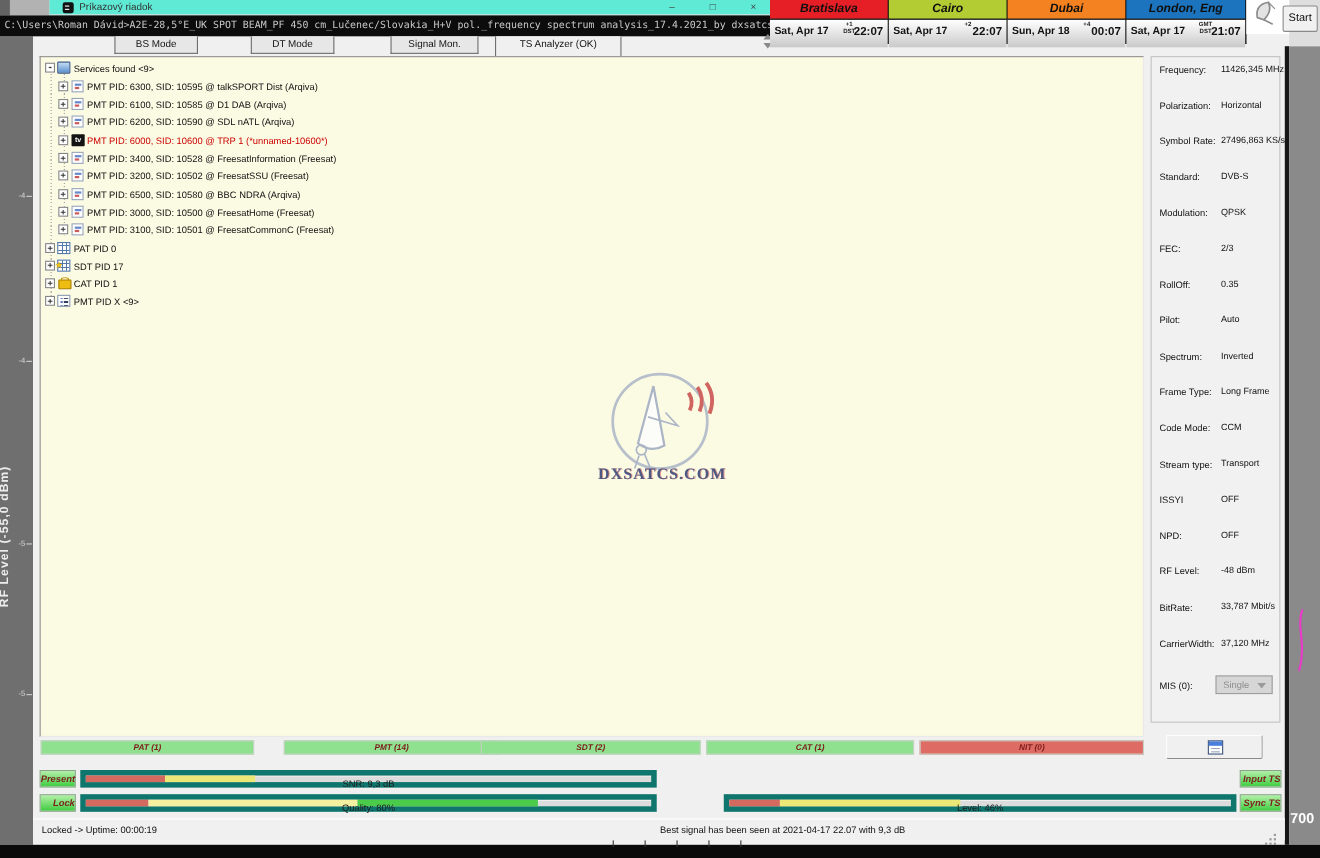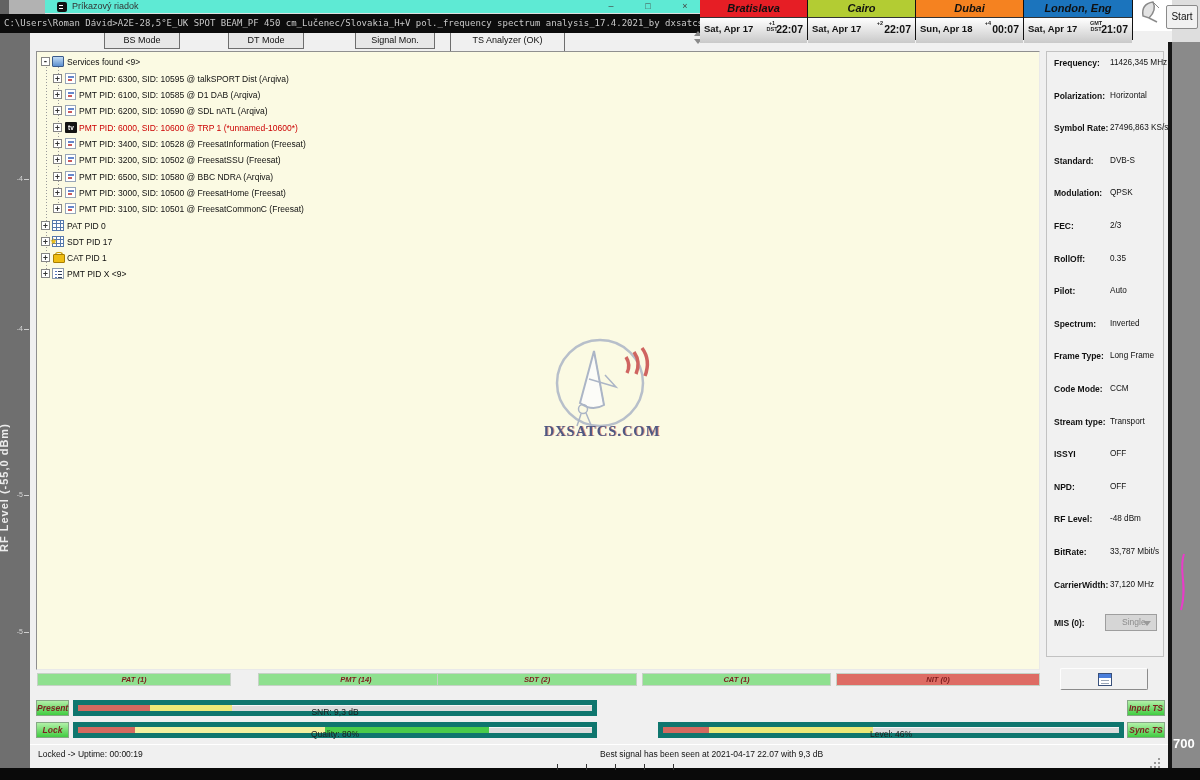--- a/index.html
+++ b/index.html
@@ -83,40 +83,40 @@
   .tlabel{position:absolute;top:0}
 
   
   #watermark{left:542px;top:337px;width:120px;height:106px;opacity:.82}
   #watermark .wm-text{position:absolute;left:0;top:86px;width:120px;text-align:center;
     font:bold 14.5px "Liberation Serif",serif;letter-spacing:1px;color:#28356e;text-shadow:1px 0 0 rgba(190,40,40,.55)}
 
   
   #param-panel{left:1046px;top:51px;width:118px;height:606px;background:#f1f1f1;border:1px solid #c2c2c2}
   .prow{position:absolute;left:7px;width:108px;height:14px;white-space:nowrap}
-  .plabel{position:absolute;left:0;font-weight:bold;font-size:8.5px;color:#111}
+  .plabel{position:absolute;left:0;font-weight:normal;font-size:8.5px;color:#111}
   .pvalue{position:absolute;left:56px;font-size:8.2px;color:#111}
   #mis-dd{position:absolute;left:58px;top:562px;width:52px;height:17px;background:#d6d6d6;border:1px solid #9e9e9e;
-    font:8.5px/15px "Liberation Sans",sans-serif;color:#8c8c8c;padding-left:16px}
+    font:8.5px/15px "Liberation Sans",sans-serif;color:#8c8c8c;padding-left:6px}
   #mis-dd::after{content:"";position:absolute;right:5px;top:6px;border-left:4px solid transparent;border-right:4px solid transparent;border-top:5px solid #9a9a9a}
 
   
   #icon-button{left:1060px;top:668px;width:88px;height:22px;background:#f0f0f0;border:1px solid #8b8b8b;
     border-top-color:#fdfdfd;border-left-color:#fdfdfd;border-radius:2px}
   #icon-button .win-ico{position:absolute;left:37px;top:4px;width:14px;height:13px;background:#fff;border:1px solid #39507a}
   #icon-button .win-ico::before{content:"";position:absolute;left:0;top:0;width:12px;height:4px;background:#4a7edb}
   #icon-button .win-ico::after{content:"";position:absolute;left:2px;top:6px;width:8px;height:1px;background:#9aa6b8;box-shadow:0 3px 0 #9aa6b8}
 
   
   .pidbar{position:absolute;top:673px;height:13px;border:1px solid #c6d2c6;
     text-align:center;font:italic bold 7.5px/11px "Liberation Sans",sans-serif;color:#7e1c1c}
 
   
   .gbtn{position:absolute;width:33px;height:16px;background:linear-gradient(#b2f0a8,#41cc41);border:1px solid #86a886;
-    text-align:center;font:italic bold 8.5px/14px "Liberation Sans",sans-serif;color:#7c1f1f}
+    text-align:right;font:italic bold 8.5px/14px "Liberation Sans",sans-serif;color:#7c1f1f}
   .track{position:absolute;height:16px;background:#dcdcdc;border:5px solid #0f766e;box-shadow:inset 0 1px 0 rgba(255,255,255,.75)}
   .seg{height:100%;float:left}
   .mtext{position:absolute;left:0;right:0;top:0;text-align:center;font:8.5px/14px "Liberation Sans",sans-serif;color:#1c1c1c}
 
   
   #statusbar{left:30px;top:744px;width:1138px;height:20px;background:#f0f0f0;border-top:1px solid #fff}
   #statusbar .sb-left{position:absolute;left:8px;top:4px;font-size:8.5px;color:#111}
   #statusbar .sb-center{position:absolute;left:570px;top:4px;font-size:8.5px;color:#111}
   #statusbar .grip{position:absolute;right:8px;bottom:4px;width:2px;height:2px;background:#9a9a9a;
     box-shadow:-8px 8px 0 #9a9a9a,-4px 8px 0 #9a9a9a,0 8px 0 #9a9a9a,-4px 4px 0 #9a9a9a,0 4px 0 #9a9a9a,0 0 0 #9a9a9a}

